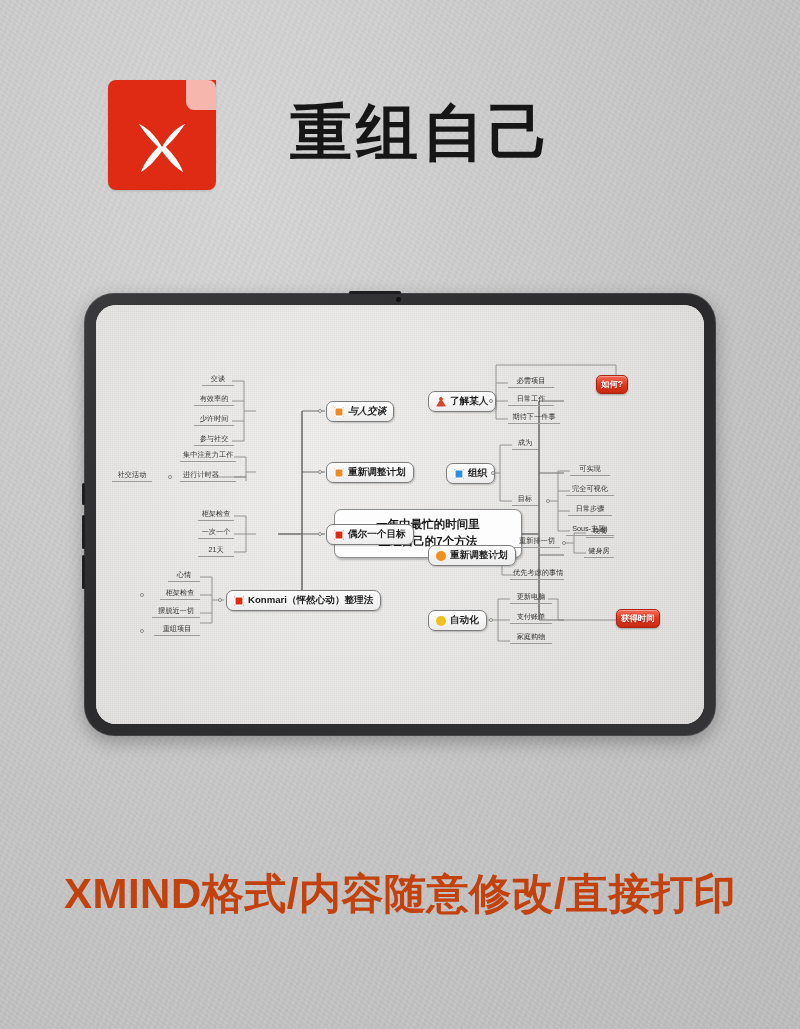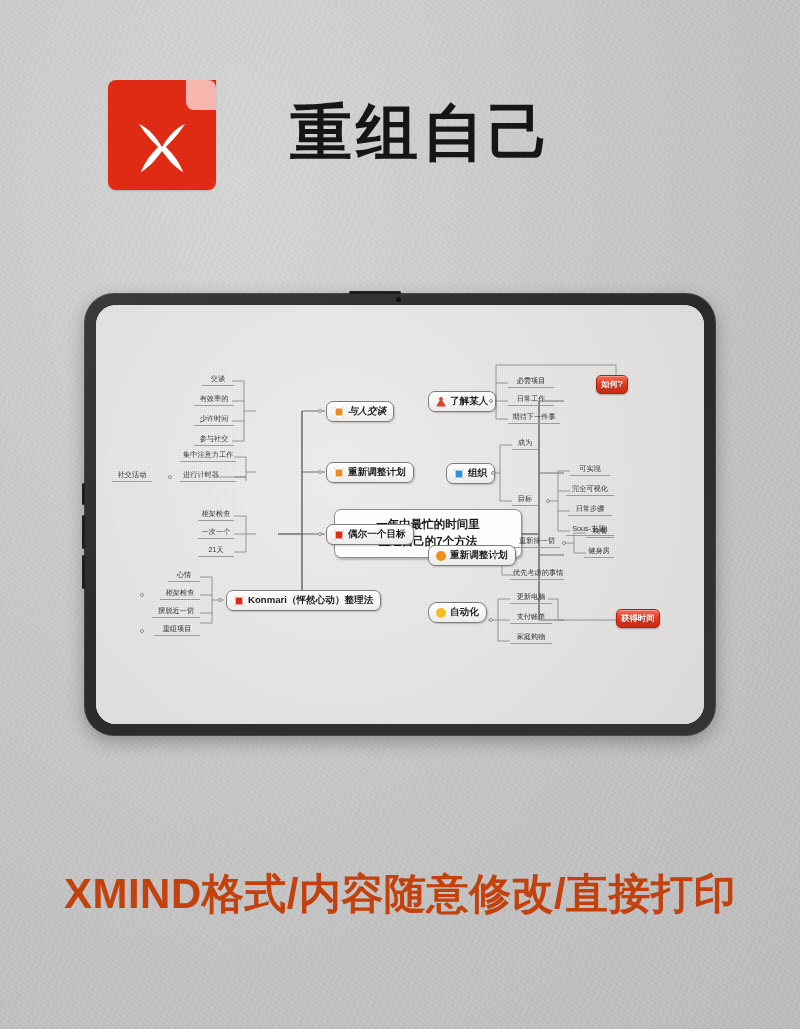--- a/index.html
+++ b/index.html
@@ -284,21 +284,21 @@
         <span class="tico amber"></span>
         <span>重新调整计划</span>
       </div>
       <div class="dot" style="left:397px;top:248px;"></div>
       <div class="node sub" style="left:418px;top:230px;width:46px;text-align:center;">重新排一切</div>
       <div class="node sub" style="left:414px;top:262px;width:54px;text-align:center;">优先考虑的事情</div>
       <div class="dot" style="left:466px;top:236px;"></div>
       <div class="node sub" style="left:490px;top:220px;width:28px;text-align:center;">晚餐</div>
       <div class="node sub" style="left:488px;top:240px;width:30px;text-align:center;">健身房</div>
 
-      <div class="node main-topic" style="left:332px;top:297px;border-radius:9px;">
+      <div class="node main-topic" style="left:332px;top:305px;">
         <span class="tico yellow"></span>
         <span>自动化</span>
       </div>
       <div class="dot" style="left:393px;top:313px;"></div>
       <div class="node sub" style="left:414px;top:286px;width:42px;text-align:center;">更新电脑</div>
       <div class="node sub" style="left:414px;top:306px;width:42px;text-align:center;">支付账单</div>
       <div class="node sub" style="left:414px;top:326px;width:42px;text-align:center;">家庭购物</div>
       <div class="node callout" style="left:520px;top:304px;">获得时间</div>
 
     </div>

